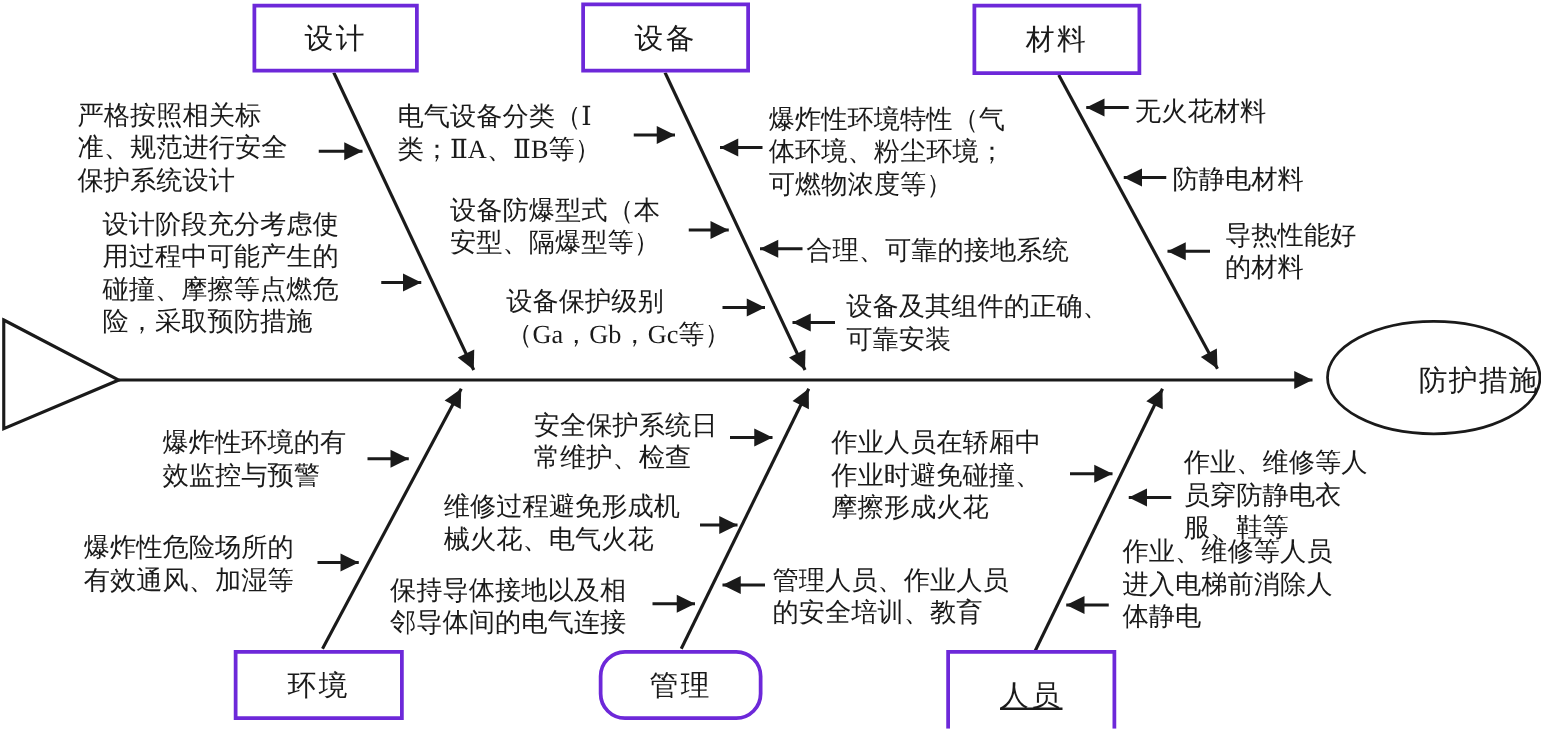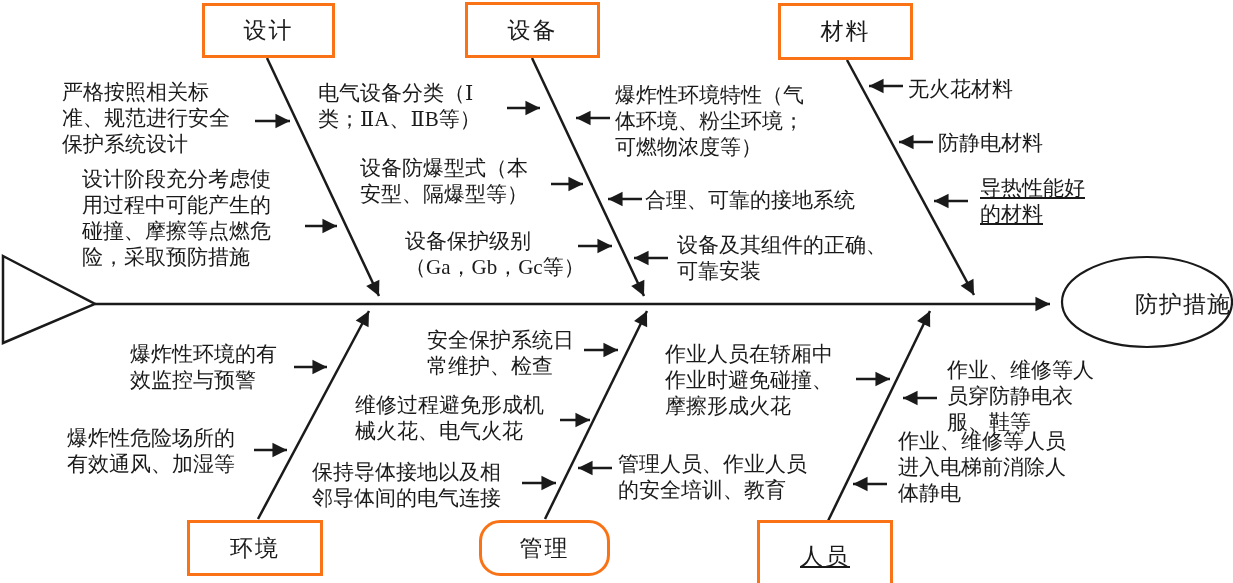--- a/index.html
+++ b/index.html
@@ -7,21 +7,21 @@
     position:relative; width:1233px; height:583px; background:#ffffff;
     font-family:"Liberation Serif","DejaVu Serif",serif; color:#1a1a1a;
     overflow:hidden;
   }
   svg.layer { position:absolute; left:0; top:0; width:1233px; height:583px; }
   .cause {
     position:absolute; font-size:21px; line-height:26px;
     white-space:pre-line; color:#1a1a1a;
   }
   .catbox {
-    position:absolute; border:3px solid #f97316; background:#ffffff;
+    position:absolute; border:3px solid #6d28d9; background:#ffffff;
     display:flex; align-items:center; justify-content:center;
     font-size:23px; letter-spacing:2px; box-sizing:border-box;
   }
   .headlab {
     position:absolute; font-size:23px; text-align:center; letter-spacing:1px;
   }
   line, ellipse, polygon { shape-rendering:geometricPrecision; }
 </style>
 </head>
 <body>
@@ -113,21 +113,21 @@
 （Ga，Gb，Gc等）</div>
   <div class="cause" style="left:615px; top:82px;">爆炸性环境特性（气
 体环境、粉尘环境；
 可燃物浓度等）</div>
   <div class="cause" style="left:645px; top:187px;">合理、可靠的接地系统</div>
   <div class="cause" style="left:677px; top:232px;">设备及其组件的正确、
 可靠安装</div>
 
   <div class="cause" style="left:908px; top:76px;">无火花材料</div>
   <div class="cause" style="left:938px; top:130px;">防静电材料</div>
-  <div class="cause" style="left:980px; top:175px;text-decoration:underline;">导热性能好
+  <div class="cause" style="left:980px; top:175px;">导热性能好
 的材料</div>
 
   <div class="cause" style="left:130px; top:341px;">爆炸性环境的有
 效监控与预警</div>
   <div class="cause" style="left:67px;  top:425px;">爆炸性危险场所的
 有效通风、加湿等</div>
 
   <div class="cause" style="left:427px; top:327px;">安全保护系统日
 常维护、检查</div>
   <div class="cause" style="left:355px; top:392px;">维修过程避免形成机

